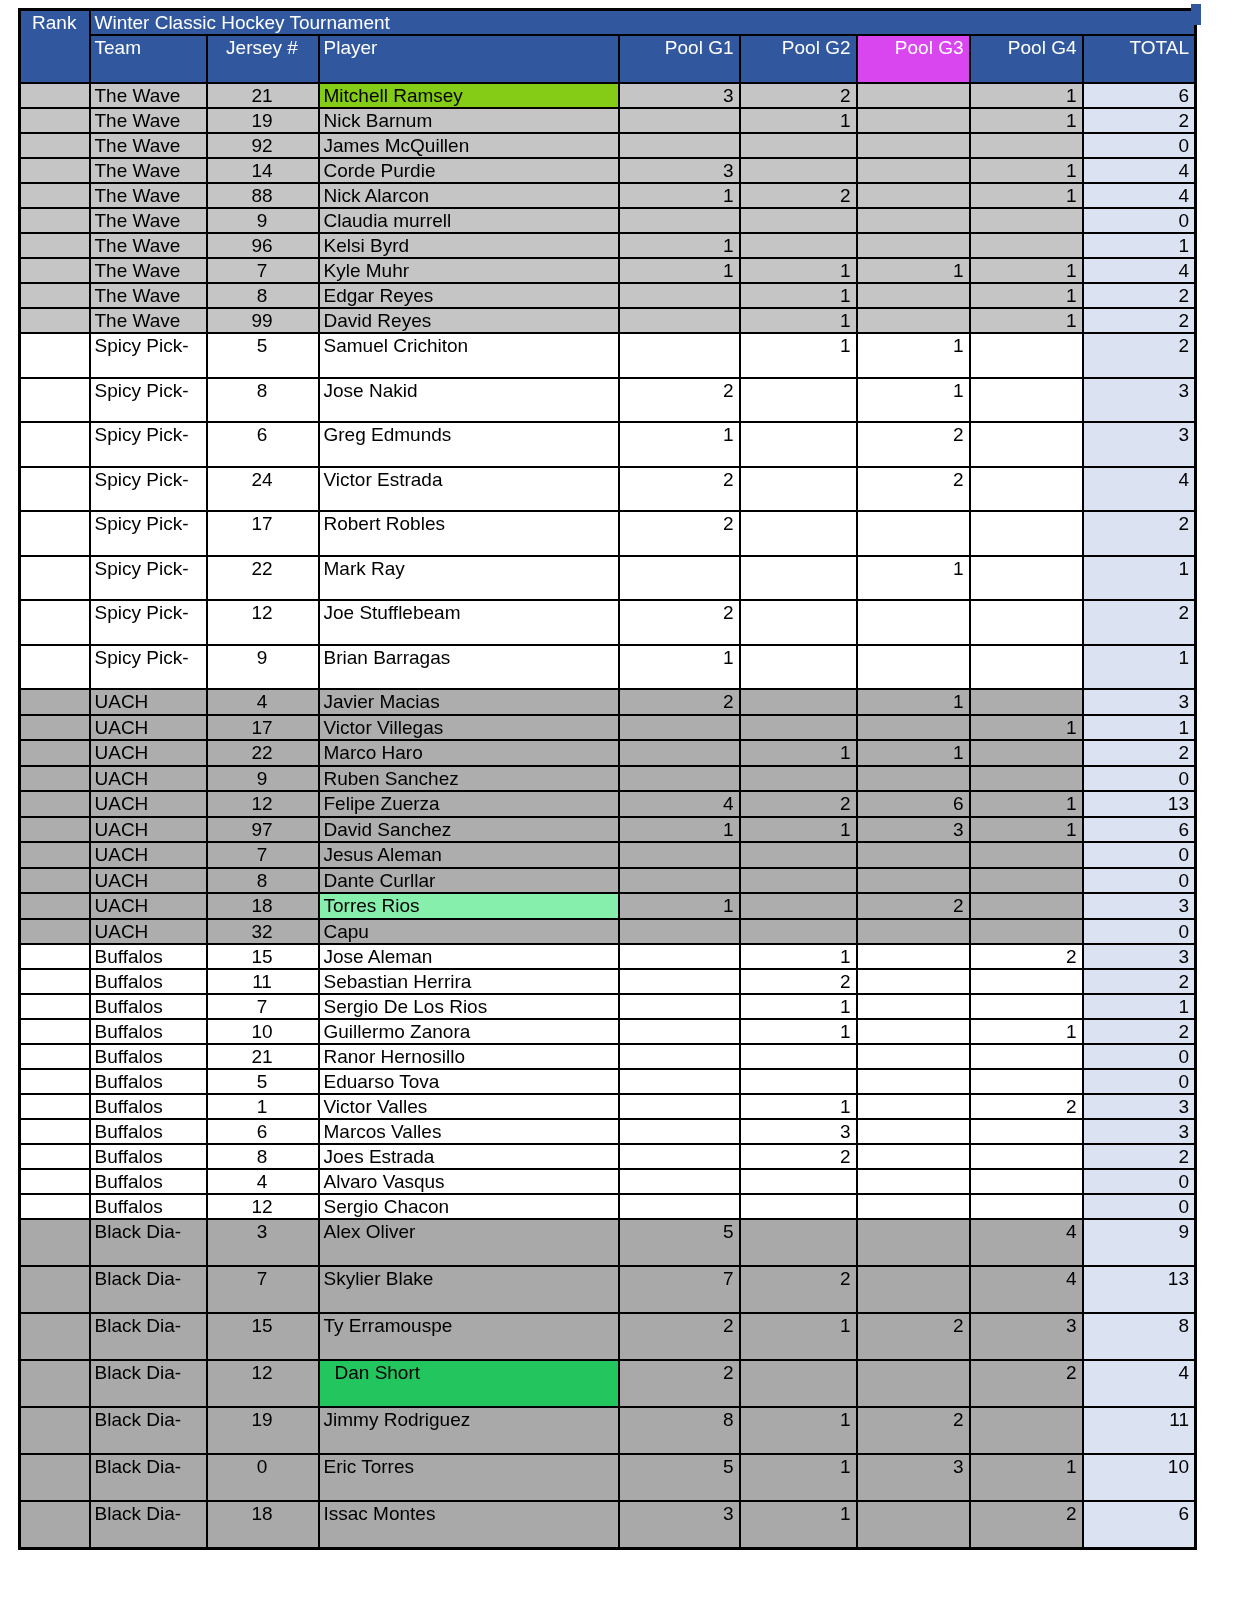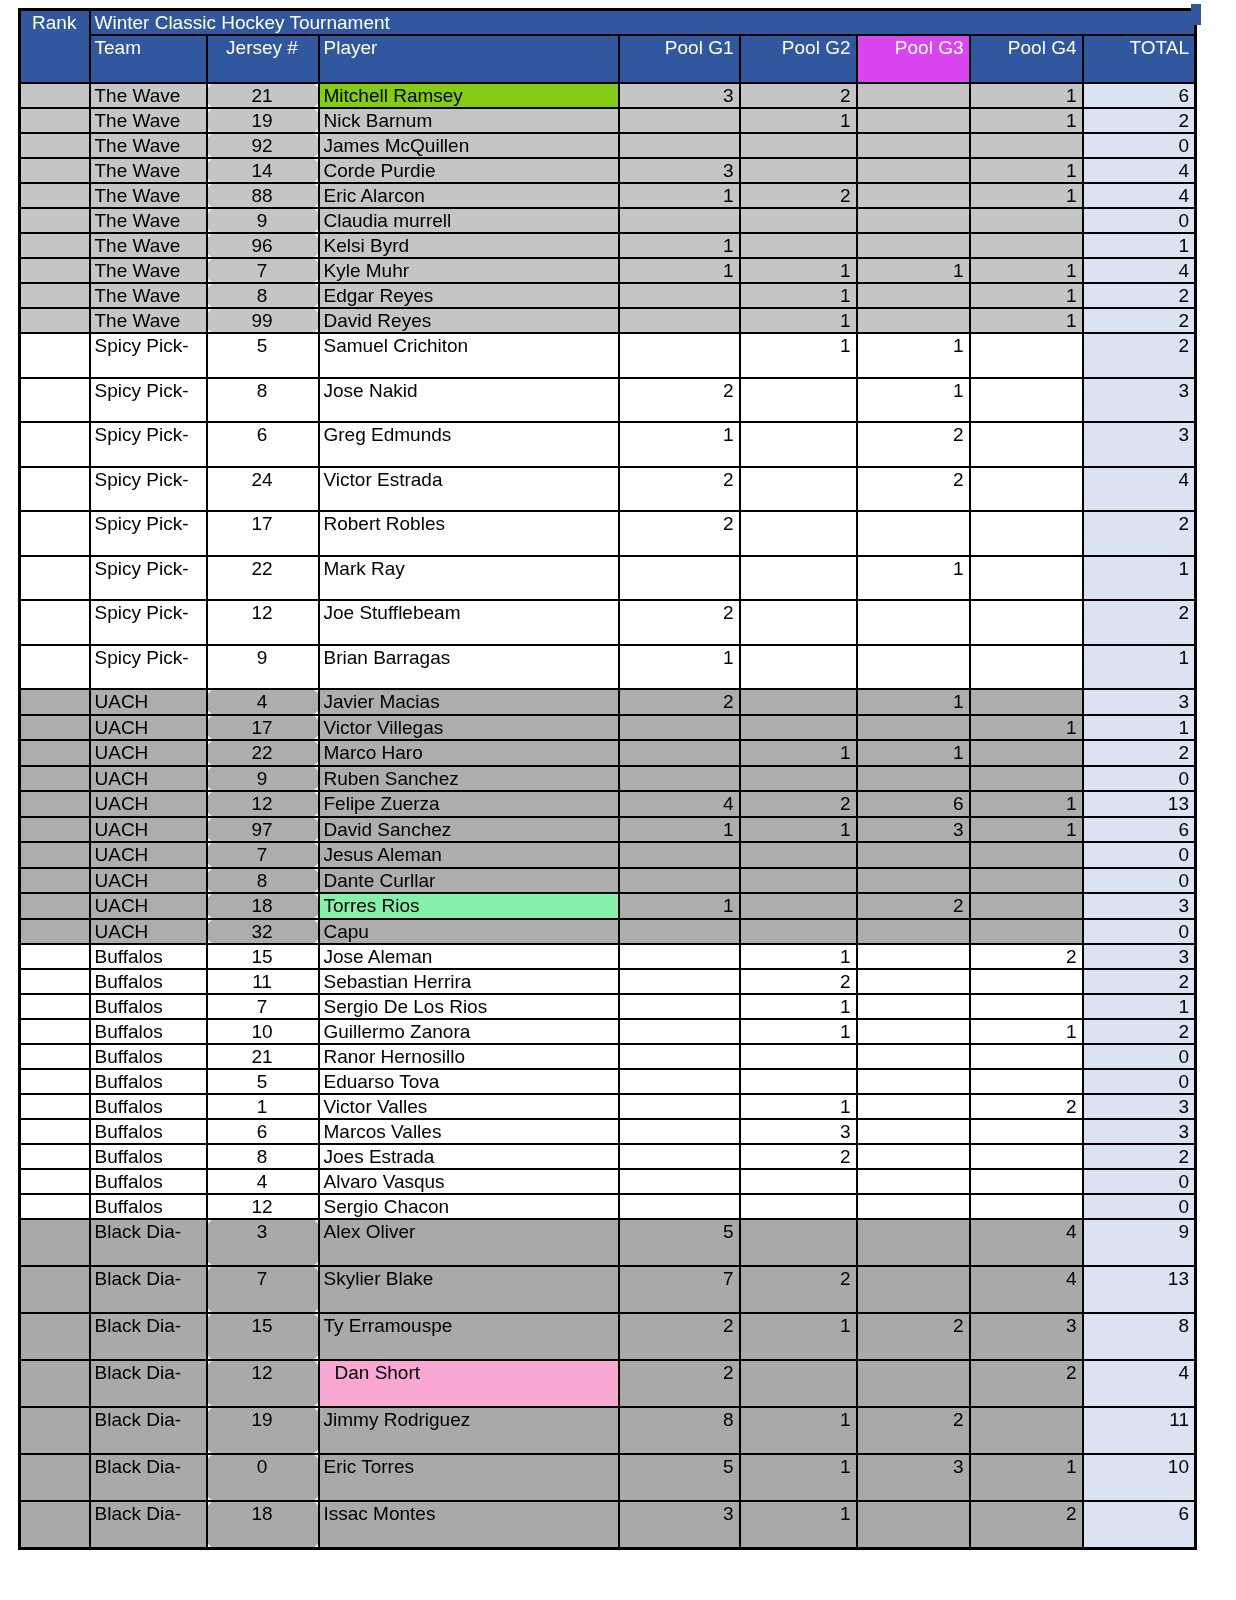--- a/index.html
+++ b/index.html
@@ -26,21 +26,21 @@
     overflow:hidden;
     font-weight:normal;
   }
   tr.title-row { height:25px; }
   tr.header-row { height:48px; }
   .hdr { color:#ffffff; text-align:left; }
   th.rank-hdr { text-align:center; vertical-align:top; }
   th.center { text-align:center; }
   th.num { text-align:right; padding-right:6px; }
   th.total-hdr { text-align:right; font-weight:bold; padding-right:6px; }
-  td.c-jersey { text-align:center;border-radius:9px; }
+  td.c-jersey { text-align:center; }
   td.c-pool { text-align:right; padding-right:4px; }
   td.c-total { text-align:right; font-weight:bold; padding-right:4px; }
   .title-sliver {
     position:absolute; top:4px; left:1191px; width:10px; height:21px;
   }
 </style>
 </head>
 <body>
 
 <div class="sheet">
@@ -114,21 +114,21 @@
           <td class="c-pool" style="background: rgb(197, 197, 197);">3</td>
           <td class="c-pool" style="background: rgb(197, 197, 197);"></td>
           <td class="c-pool" style="background: rgb(197, 197, 197);"></td>
           <td class="c-pool" style="background: rgb(197, 197, 197);">1</td>
           <td class="c-total" style="background: rgb(219, 227, 243);">4</td>
         </tr>
         <tr style="height: 25px;">
           <td style="background: rgb(197, 197, 197);"></td>
           <td style="background: rgb(197, 197, 197);">The Wave</td>
           <td class="c-jersey" style="background: rgb(197, 197, 197);">88</td>
-          <td style="background: rgb(197, 197, 197);">Eric Alarcon</td>
+          <td style="background: rgb(197, 197, 197);">Nick Alarcon</td>
           <td class="c-pool" style="background: rgb(197, 197, 197);">1</td>
           <td class="c-pool" style="background: rgb(197, 197, 197);">2</td>
           <td class="c-pool" style="background: rgb(197, 197, 197);"></td>
           <td class="c-pool" style="background: rgb(197, 197, 197);">1</td>
           <td class="c-total" style="background: rgb(219, 227, 243);">4</td>
         </tr>
         <tr style="height: 25px;">
           <td style="background: rgb(197, 197, 197);"></td>
           <td style="background: rgb(197, 197, 197);">The Wave</td>
           <td class="c-jersey" style="background: rgb(197, 197, 197);">9</td>
@@ -532,21 +532,21 @@
           <td class="c-pool" style="background: rgb(169, 169, 169);">2</td>
           <td class="c-pool" style="background: rgb(169, 169, 169);">1</td>
           <td class="c-pool" style="background: rgb(169, 169, 169);">2</td>
           <td class="c-pool" style="background: rgb(169, 169, 169);">3</td>
           <td class="c-total" style="background: rgb(219, 227, 243);">8</td>
         </tr>
         <tr style="height: 47px;">
           <td style="background: rgb(169, 169, 169);"></td>
           <td style="background: rgb(169, 169, 169);">Black Dia-</td>
           <td class="c-jersey" style="background: rgb(169, 169, 169);">12</td>
-          <td style="background: #f9a8d4; padding-left: 15px;">Dan Short</td>
+          <td style="background: #22c55e; padding-left: 15px;">Dan Short</td>
           <td class="c-pool" style="background: rgb(169, 169, 169);">2</td>
           <td class="c-pool" style="background: rgb(169, 169, 169);"></td>
           <td class="c-pool" style="background: rgb(169, 169, 169);"></td>
           <td class="c-pool" style="background: rgb(169, 169, 169);">2</td>
           <td class="c-total" style="background: rgb(219, 227, 243);">4</td>
         </tr>
         <tr style="height: 47px;">
           <td style="background: rgb(169, 169, 169);"></td>
           <td style="background: rgb(169, 169, 169);">Black Dia-</td>
           <td class="c-jersey" style="background: rgb(169, 169, 169);">19</td>

